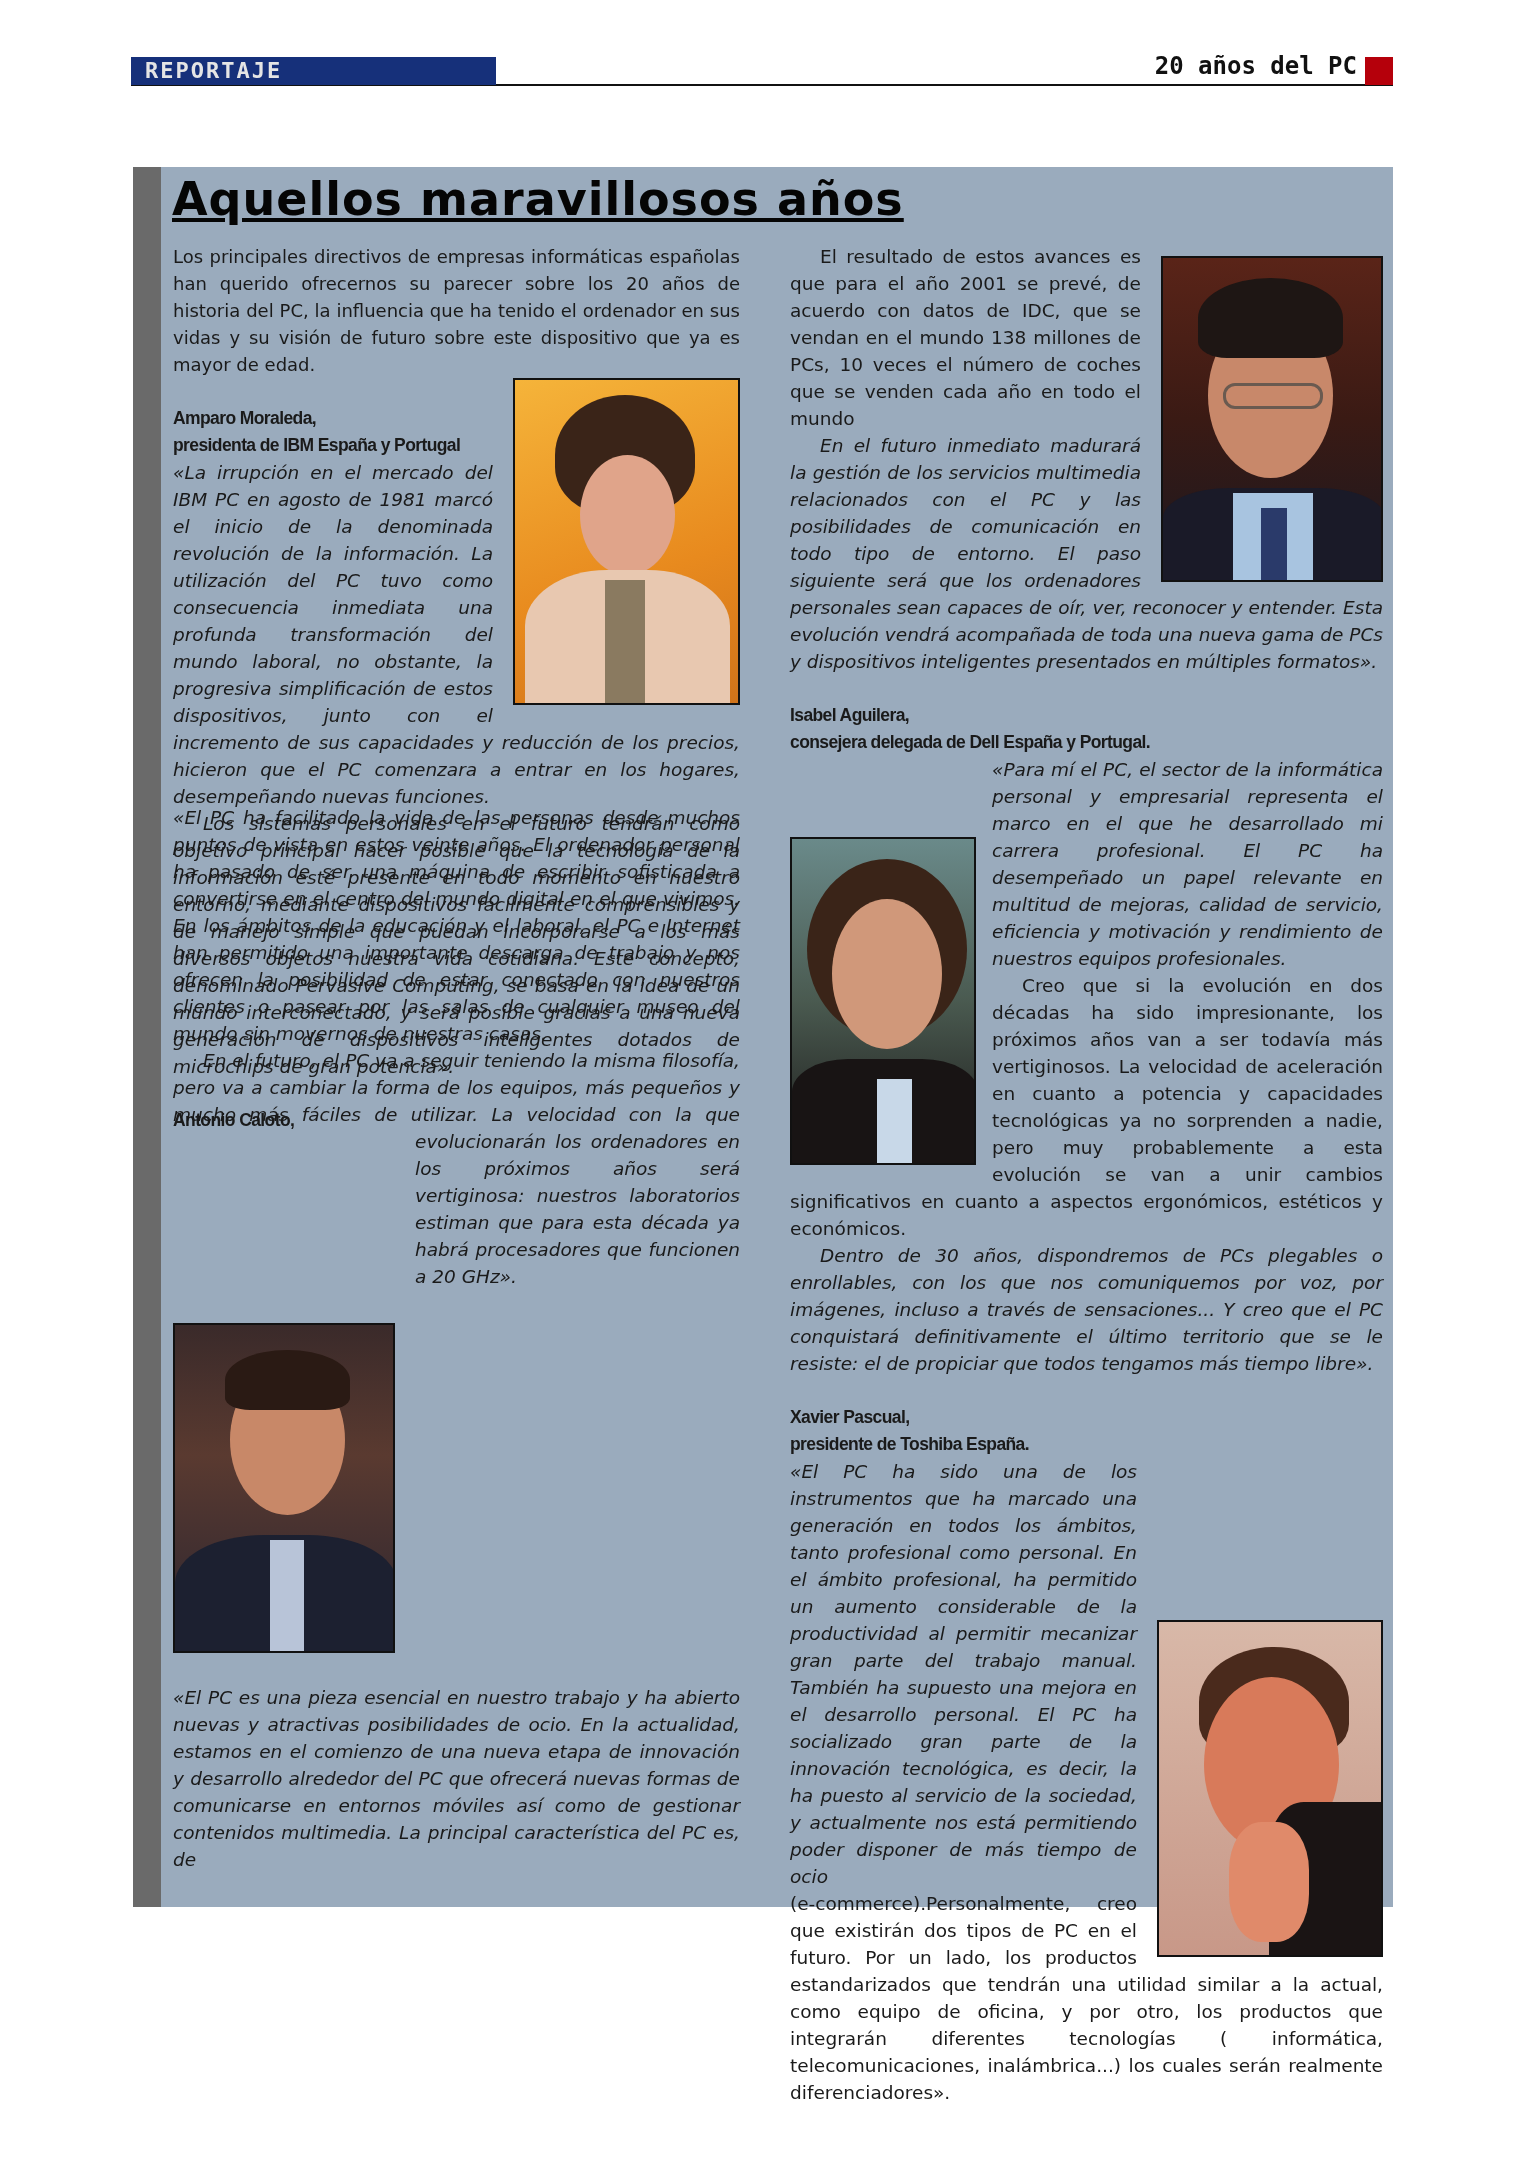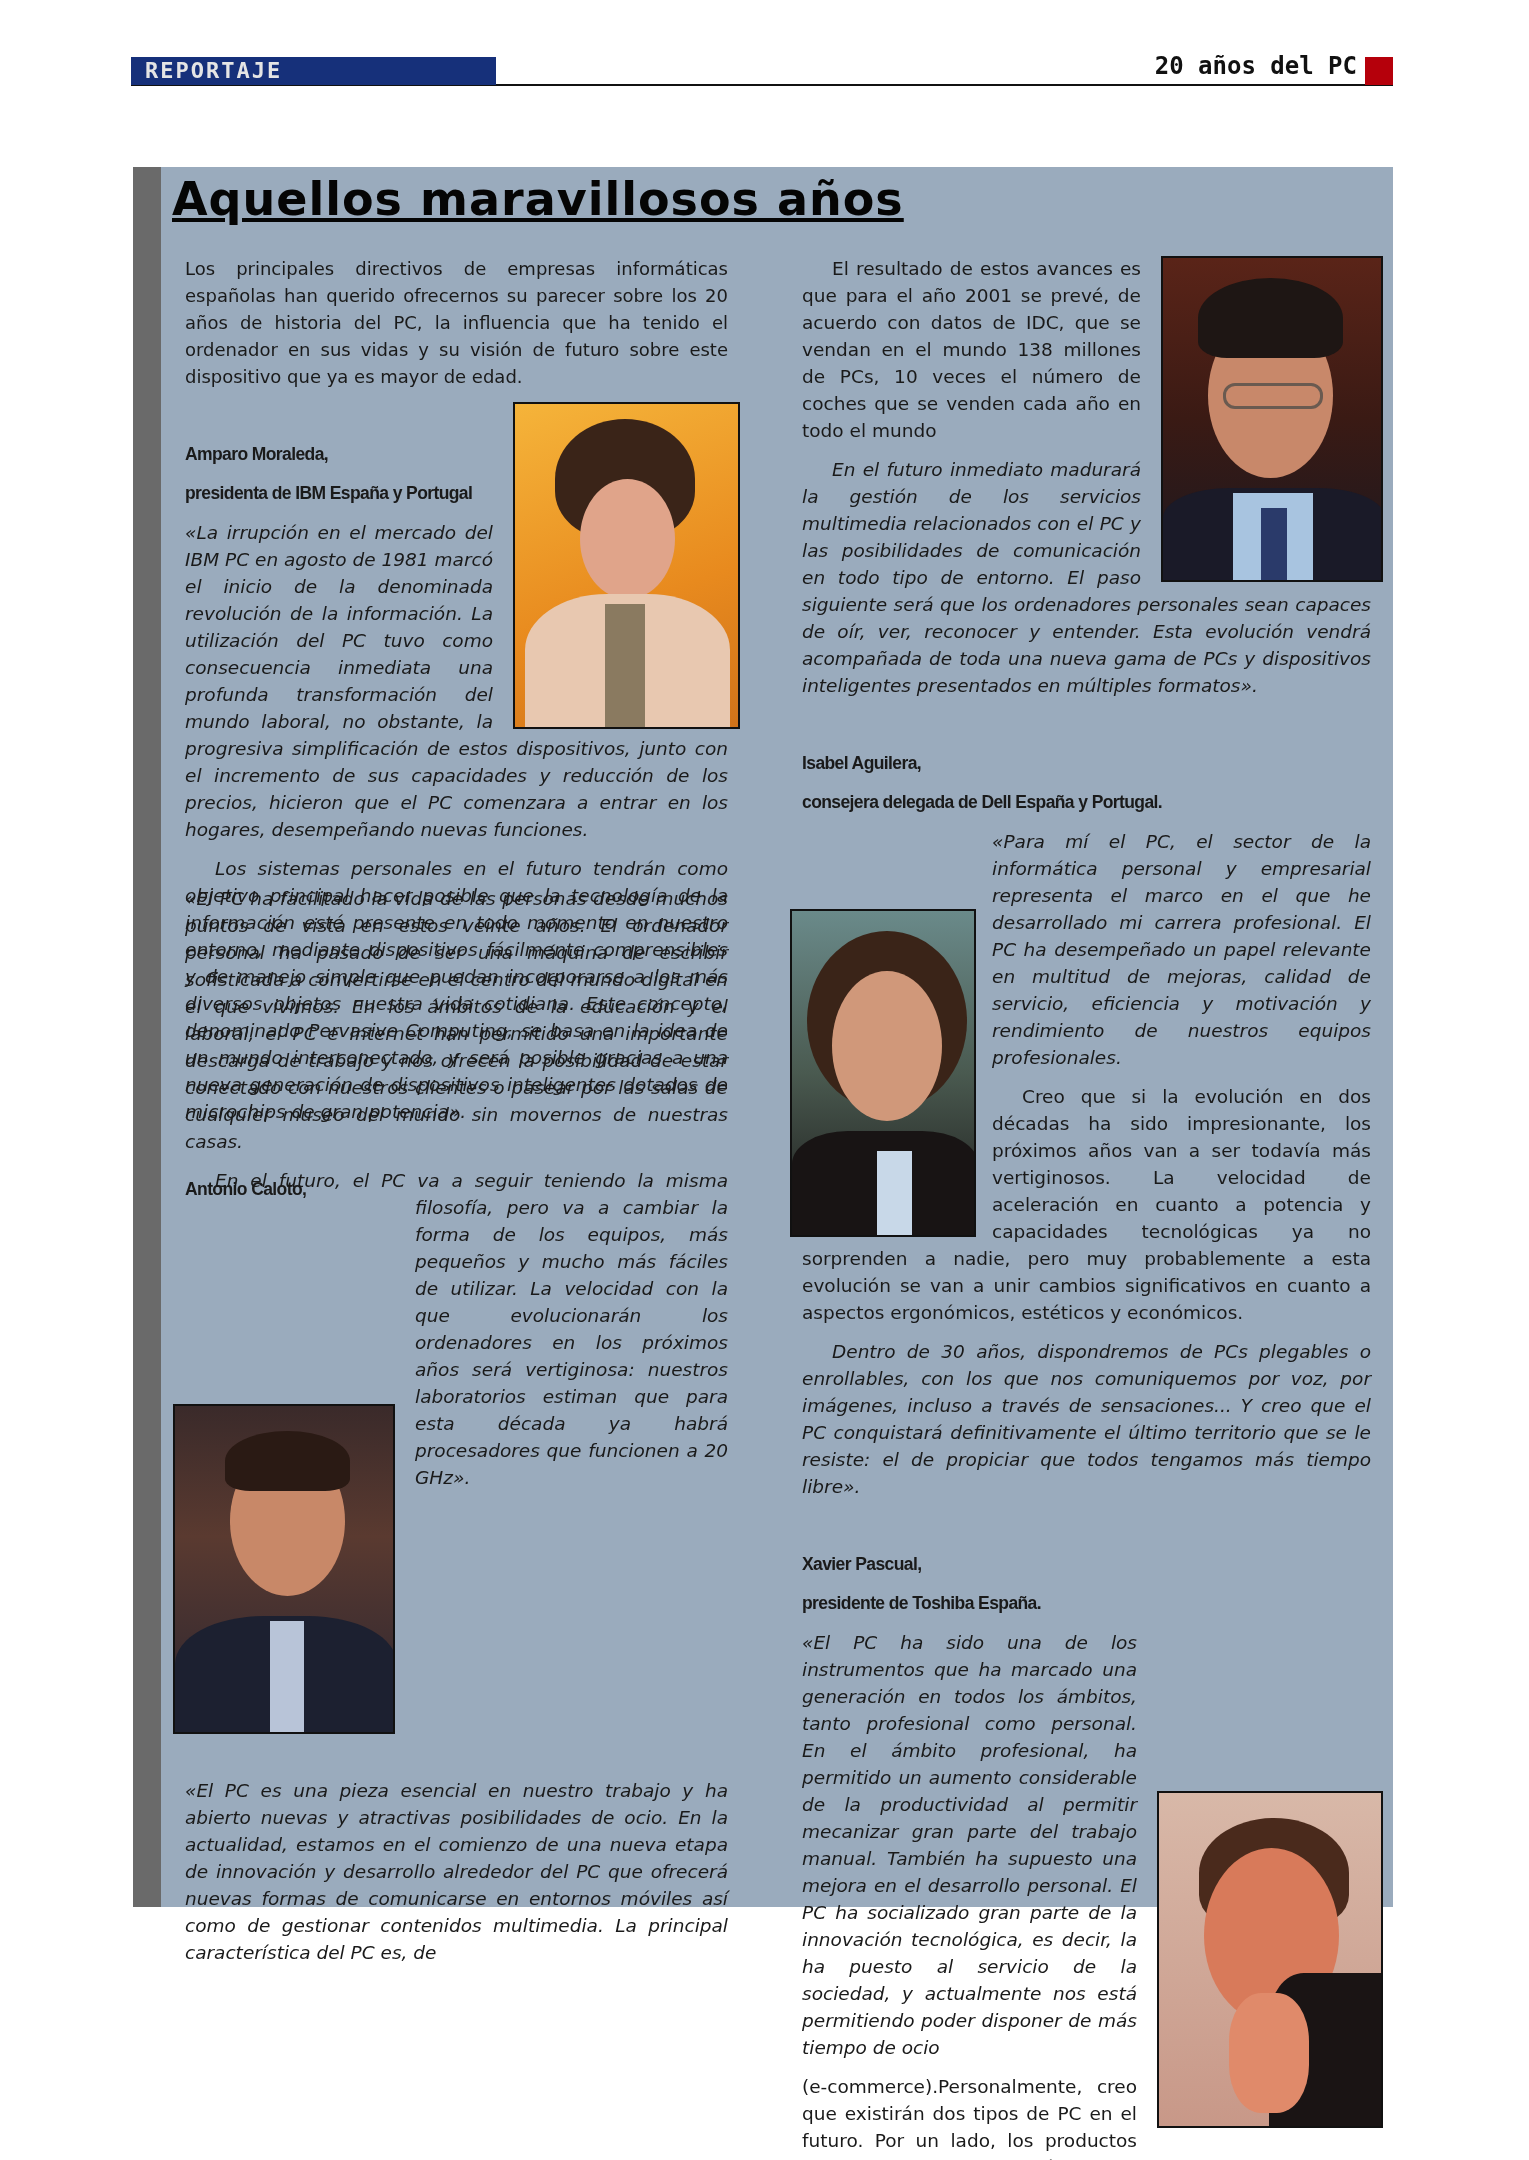--- a/index.html
+++ b/index.html
@@ -6,21 +6,21 @@
   body{width:1529px;height:2160px;position:relative;overflow:hidden;font-family:"DejaVu Sans","Liberation Sans",sans-serif;color:#111;}
   .hdr-line{position:absolute;left:131px;top:84px;width:1262px;height:2px;background:#111;}
   .hdr-box{position:absolute;left:131px;top:57px;width:365px;height:28px;background:#16307a;}
   .hdr-box span{position:absolute;left:14px;top:1px;color:#e5e5e5;font-family:"DejaVu Sans Mono",monospace;font-weight:bold;font-size:22px;letter-spacing:2px;}
   .hdr-right{position:absolute;right:172px;top:52px;font-family:"DejaVu Sans Mono",monospace;font-weight:bold;font-size:24px;color:#111;}
   .hdr-red{position:absolute;left:1365px;top:57px;width:28px;height:28px;background:#b5000b;}
   .panel{position:absolute;left:133px;top:167px;width:1260px;height:1740px;background:#9aabbd;}
   .strip{position:absolute;left:133px;top:167px;width:28px;height:1740px;background:#6a6a6a;}
   .title{position:absolute;left:172px;top:172px;font-size:46px;font-weight:bold;letter-spacing:1px;color:#050505;margin:0;text-decoration:underline;}
   .col{position:absolute;font-size:18.5px;line-height:27px;color:#1a1a1a;}
-  .col p{margin:12px;text-align:justify;}
+  .col p{margin:0;text-align:justify;}
   .it{font-style:italic;}
   .indent{text-indent:30px;}
   .name{font-family:"Liberation Sans",sans-serif;font-weight:bold;font-size:17.5px;letter-spacing:-0.6px;line-height:27px;margin:0;}
   .gap{height:27px;}
   .photo{border:2px solid #111;box-sizing:border-box;position:relative;overflow:hidden;}
   .fl{float:left;margin:0 20px 4px 0;}
   .fr{float:right;margin:0 0 4px 20px;}
   .face{position:absolute;border-radius:50%;}
 </style>
 </head>

